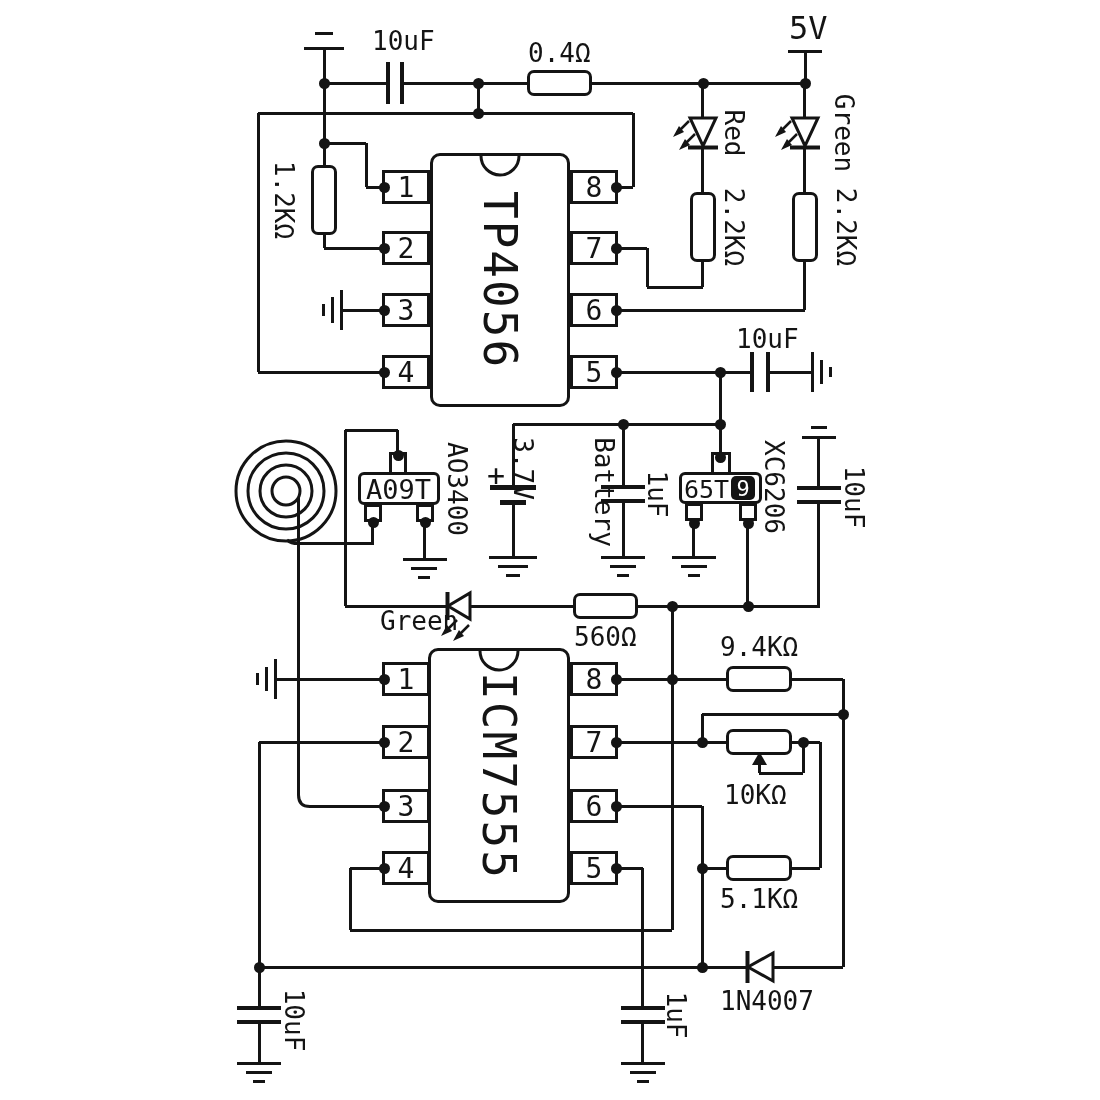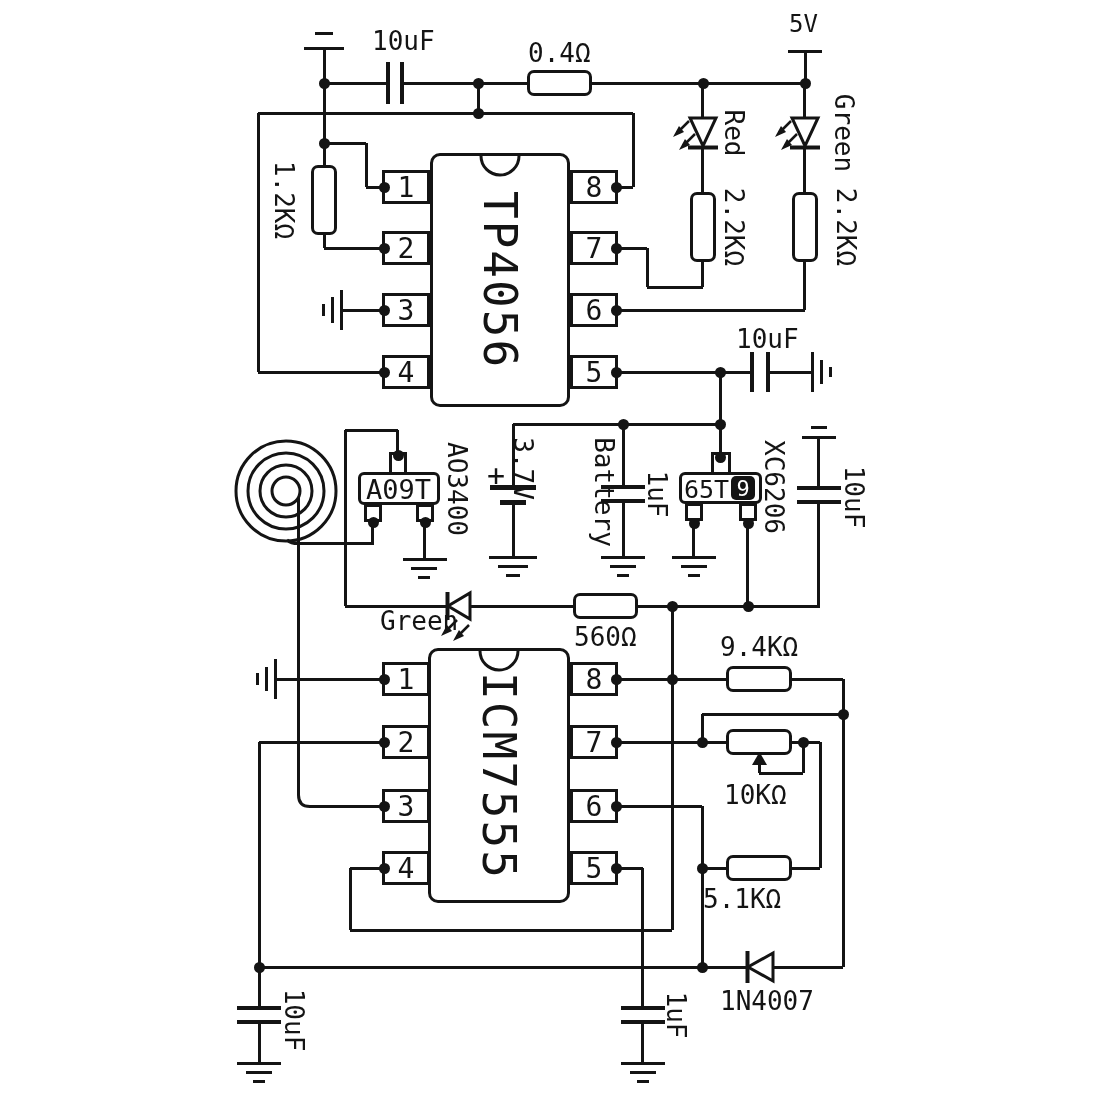--- a/index.html
+++ b/index.html
@@ -30,21 +30,21 @@
   <div class="w" style="left:324px;top:82px;width:64px;height:3px"></div>
   <div class="w" style="left:386px;top:62px;width:4px;height:42px"></div>
   <div class="w" style="left:400px;top:62px;width:4px;height:42px"></div>
   <div class="w" style="left:404px;top:82px;width:123px;height:3px"></div>
   <div class="box" style="left:527px;top:70px;width:65px;height:26px"></div>
   <div class="w" style="left:592px;top:82px;width:213px;height:3px"></div>
   <div class="w" style="left:477px;top:83px;width:3px;height:30px"></div>
   <div class="w" style="left:258px;top:112px;width:375px;height:3px"></div>
   <div class="w" style="left:788px;top:50px;width:34px;height:3px"></div>
   <div class="w" style="left:804px;top:50px;width:3px;height:33px"></div>
-  <div class="lbl" style="left:789px;top:12px;font-size:24px">5V</div>
+  <div class="lbl" style="left:789px;top:12px;font-size:32px">5V</div>
   <div class="lbl" style="left:372px;top:28px">10uF</div>
   <div class="lbl" style="left:528px;top:40px">0.4Ω</div>
 
   <div class="w" style="left:324px;top:142px;width:42px;height:3px"></div>
   <div class="w" style="left:365px;top:143px;width:3px;height:44px"></div>
   <div class="w" style="left:366px;top:186px;width:18px;height:3px"></div>
   <div class="w" style="left:323px;top:143px;width:3px;height:22px"></div>
   <div class="box" style="left:311px;top:165px;width:26px;height:70px"></div>
   <div class="w" style="left:323px;top:235px;width:3px;height:13px"></div>
   <div class="w" style="left:324px;top:247px;width:58px;height:3px"></div>
@@ -237,21 +237,21 @@
   <div class="w" style="left:819px;top:742px;width:3px;height:126px"></div>
   <div class="w" style="left:802px;top:742px;width:3px;height:31px"></div>
   <div class="w" style="left:759px;top:772px;width:44px;height:3px"></div>
   <div class="lbl" style="left:724px;top:782px">10KΩ</div>
 
   <div class="w" style="left:616px;top:805px;width:86px;height:3px"></div>
   <div class="w" style="left:701px;top:806px;width:3px;height:161px"></div>
   <div class="w" style="left:702px;top:867px;width:24px;height:3px"></div>
   <div class="box" style="left:726px;top:855px;width:66px;height:26px"></div>
   <div class="w" style="left:792px;top:867px;width:28px;height:3px"></div>
-  <div class="lbl" style="left:703px;top:886px">5.1KΩ</div>
+  <div class="lbl" style="left:720px;top:886px">5.1KΩ</div>
 
   <div class="w" style="left:616px;top:867px;width:27px;height:3px"></div>
   <div class="w" style="left:641px;top:868px;width:3px;height:140px"></div>
   <div class="w" style="left:621px;top:1006px;width:44px;height:4px"></div>
   <div class="w" style="left:621px;top:1020px;width:44px;height:4px"></div>
   <div class="w" style="left:641px;top:1024px;width:3px;height:38px"></div>
   <div class="w" style="left:621px;top:1062px;width:44px;height:3px"></div>
   <div class="w" style="left:630px;top:1071px;width:26px;height:3px"></div>
   <div class="w" style="left:637px;top:1080px;width:12px;height:3px"></div>
   <div class="vl" style="left:675px;top:1015px">1uF</div>

